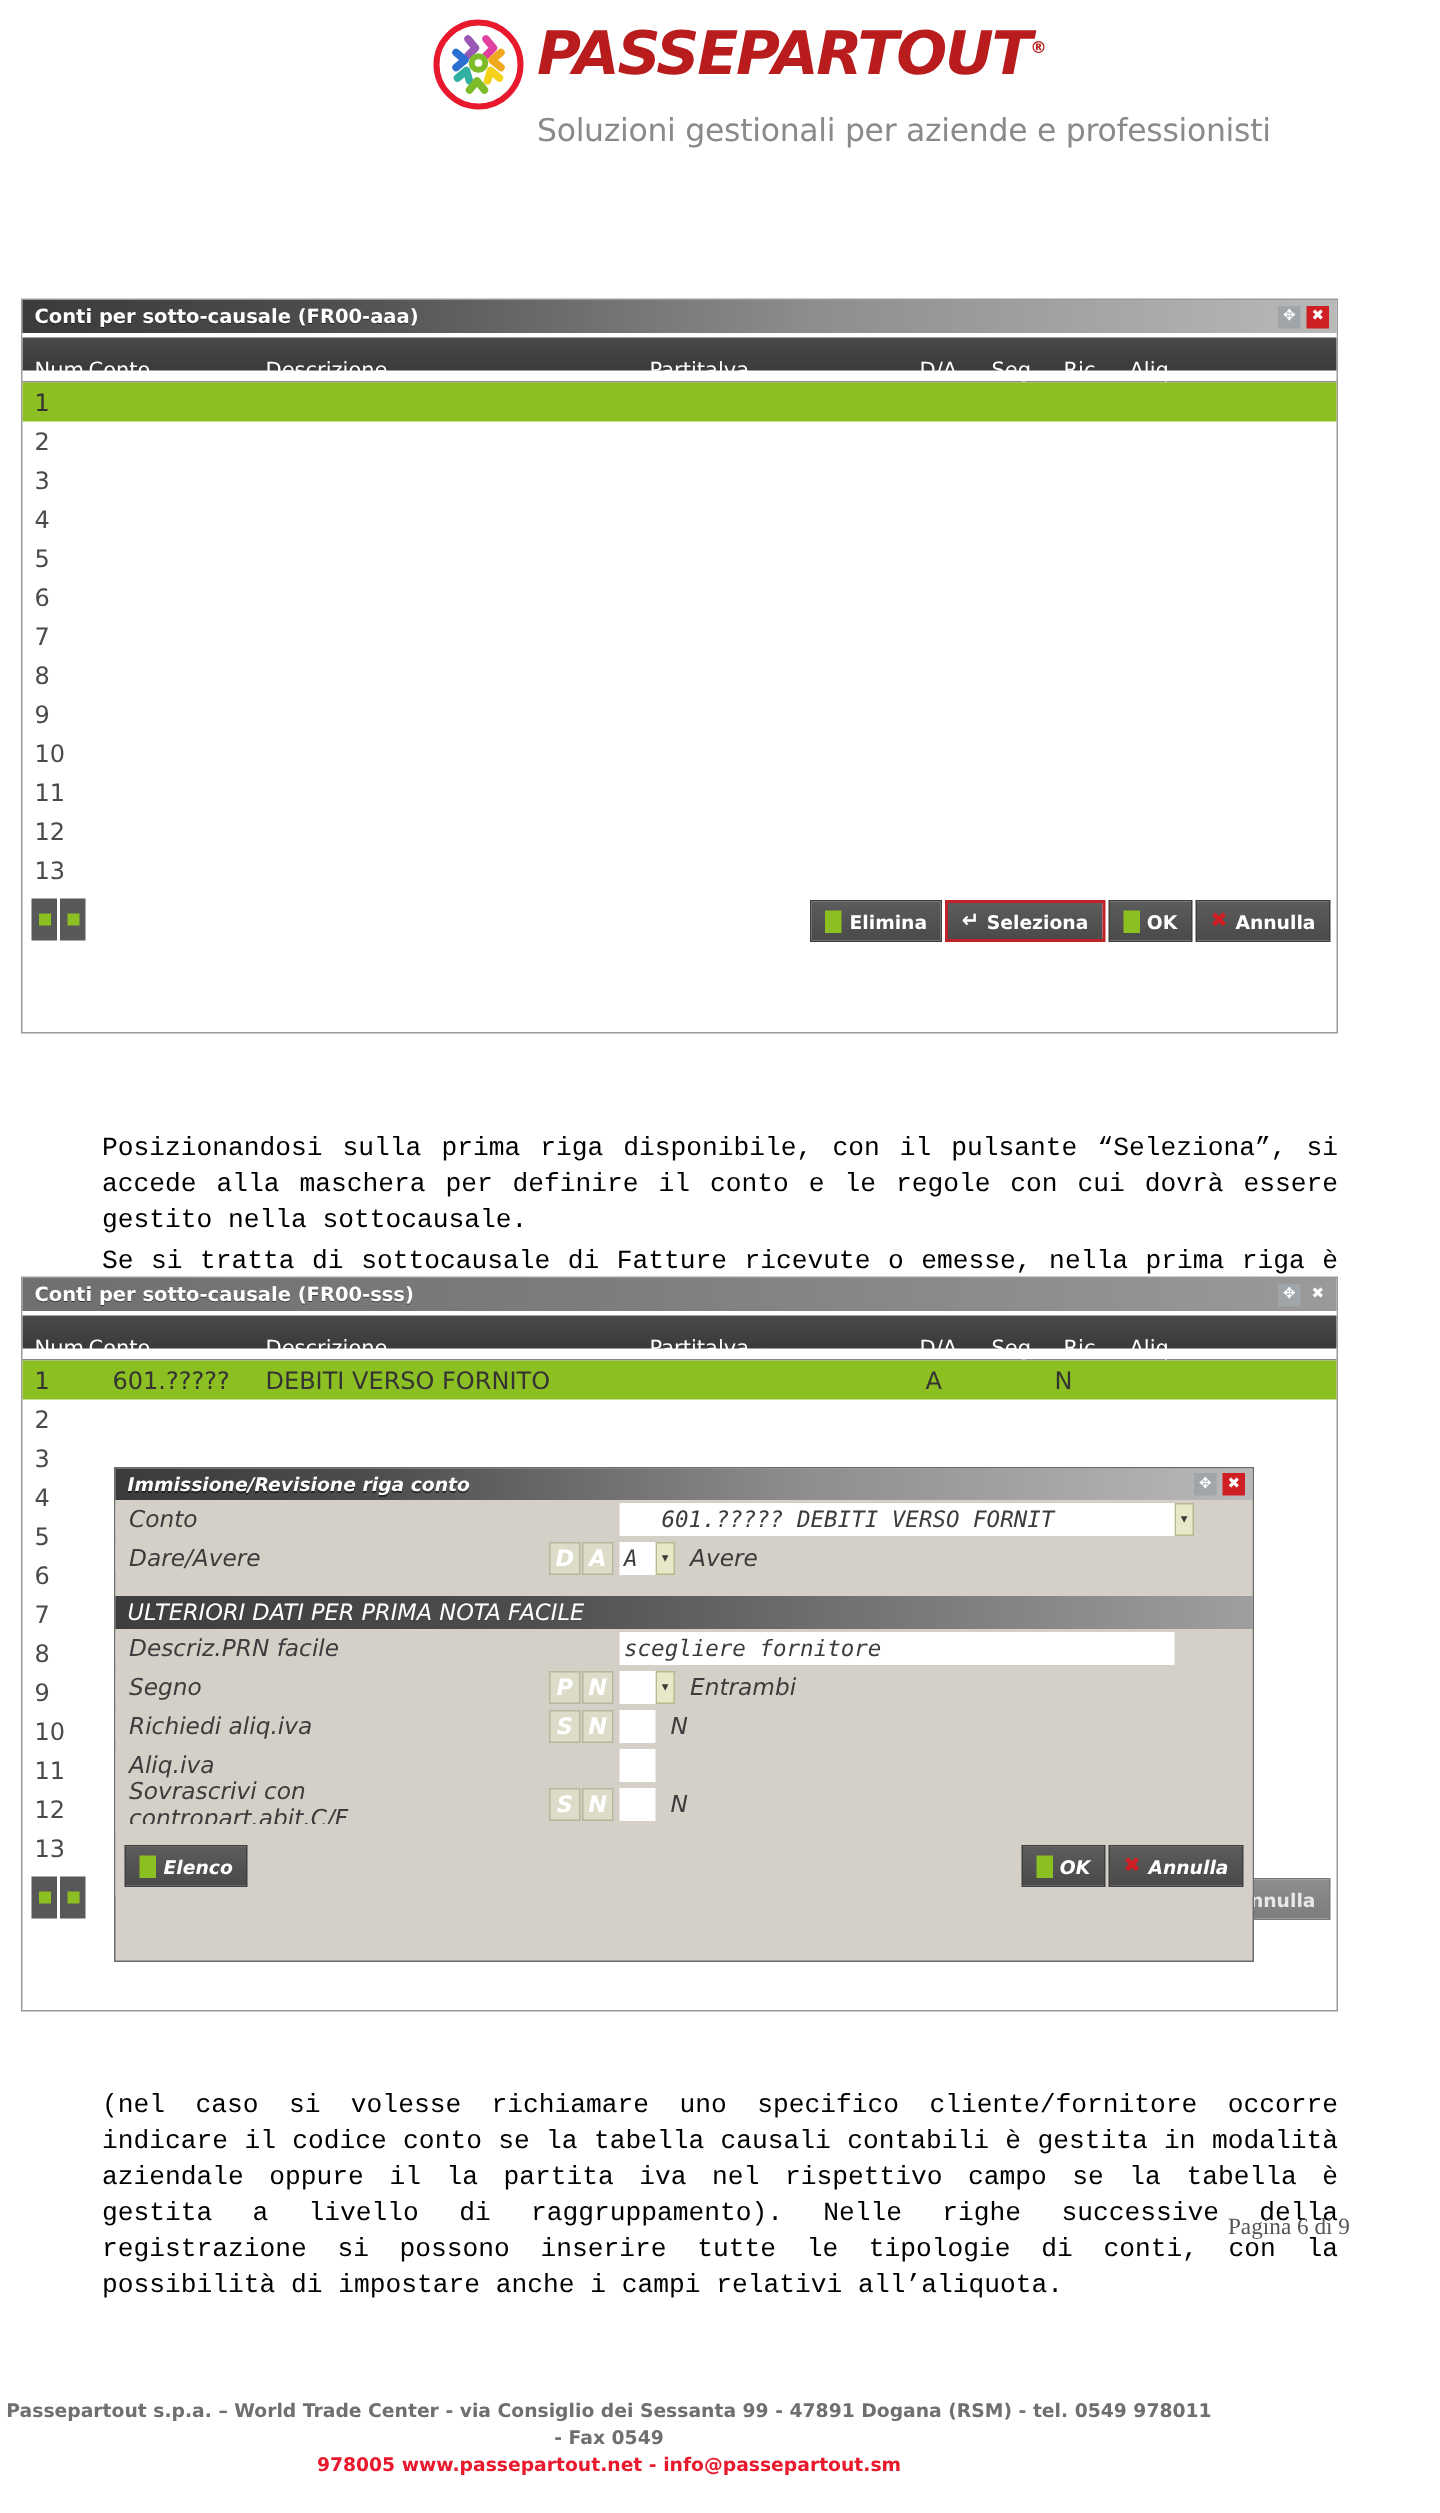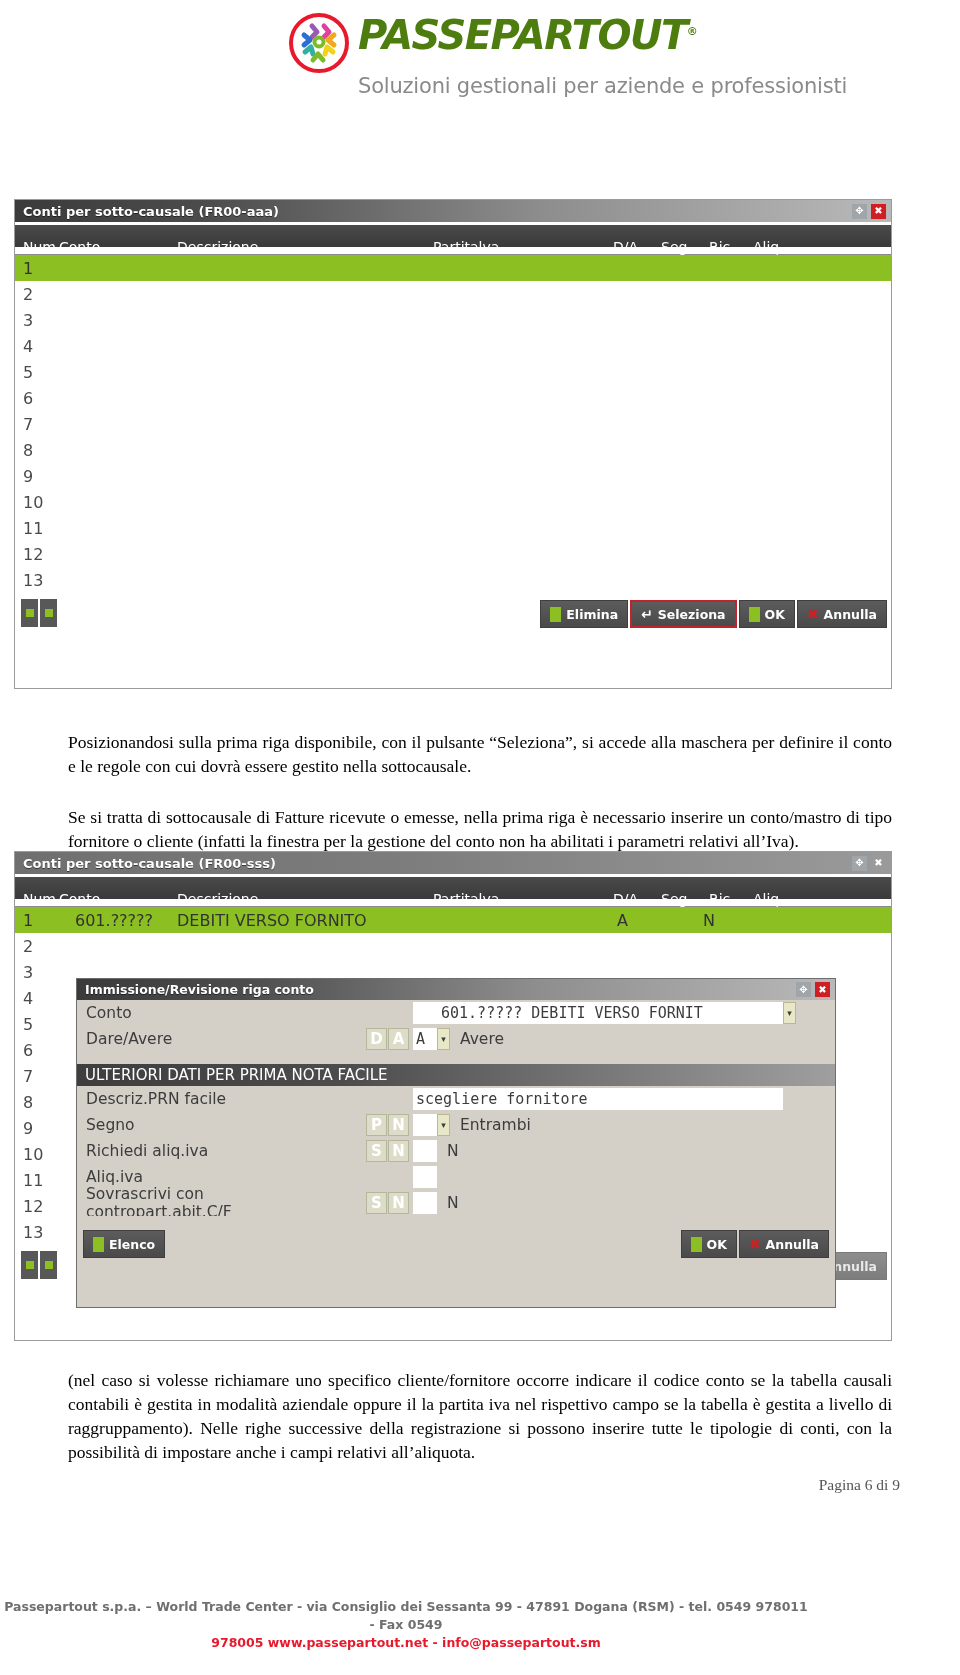--- a/index.html
+++ b/index.html
@@ -13,21 +13,21 @@
 
   
   .header { position: absolute; top: 8px; left: 0; width: 960px; height: 70px; }
   .logo-wrap { position: absolute; left: 288px; top: 4px; display: flex; align-items: flex-start; }
   .logo-mark { width: 62px; height: 62px; position: relative; flex: none; }
   .logo-text { margin-left: 8px; }
   .logo-title {
     font-family: "DejaVu Sans", sans-serif;
     font-weight: bold; font-style: italic;
     font-size: 40px; letter-spacing: -1.5px;
-    color: #4d7c0f; line-height: 40px;
+    color: #b91c1c; line-height: 40px;
     position: relative;
   }
   .logo-reg { font-size: 11px; vertical-align: super; }
   .logo-sub {
     font-family: "DejaVu Sans", sans-serif;
     font-size: 21px; color: #8a8a8a;
     letter-spacing: -0.2px; margin-top: 19px;
   }
 
   
@@ -102,23 +102,23 @@
   .ic-greenL { width: 11px; height: 15px; background: #8cbf21; display: block; flex: none; }
   .ic-enter { font-size: 14px; color: #ffffff; display: block; flex: none; }
   .ic-x { color: #cf1f24; font-weight: bold; font-size: 14px; display: block; flex: none; }
   .btn.dim { background: linear-gradient(to bottom,#8e8e8e,#7d7d7d); border-color:#7a7a7a; color:#e8e8e8; }
   .btn.dim .ic-green, .btn.dim .ic-greenL { background: #b9cf8a; }
   .btn.dim .ic-x { color: #c98e90; }
 
   
   .para {
     position: absolute;
-    font-family: Liberation Serif, serif;
+    font-family: Liberation Mono, monospace;
     font-size: 17.5px; line-height: 24px;
-    color: #000000; text-align: justify;
+    color: #000000; text-align: justify; margin-top: 24px;
   }
 
   
   .modal { position: absolute; border: 1px solid #6d6d6d; background: #d4d0c8; }
   .modal .titlebar { height: 21px; font-size: 12.5px; }
   .formrow {
     display: flex; align-items: center; height: 26px;
     font-family: "DejaVu Sans", sans-serif; font-size: 15.5px; color: #3c3c3c;
     background: #d4d0c8;
   }
@@ -482,21 +482,21 @@
           <span>OK</span>
         </div>
         <div class="btn dim">
           <span class="ic-x">✖</span>
           <span>Annulla</span>
         </div>
       </div>
   </div>
 </div>
 
-<div class="modal" style="left:76px; top:978px; width:760px; height:330px;">
+<div class="modal" style="left:76px; top:978px; width:760px; height:330px;font-style:italic;">
 
   <div class="titlebar">
     <span class="tb-title">Immissione/Revisione riga conto</span>
     <span class="tb-btns">
       <span class="tb-btn resize">✥</span>
       <span class="tb-btn close">✖</span>
     </span>
   </div>
 
   <div id="modalFields">

